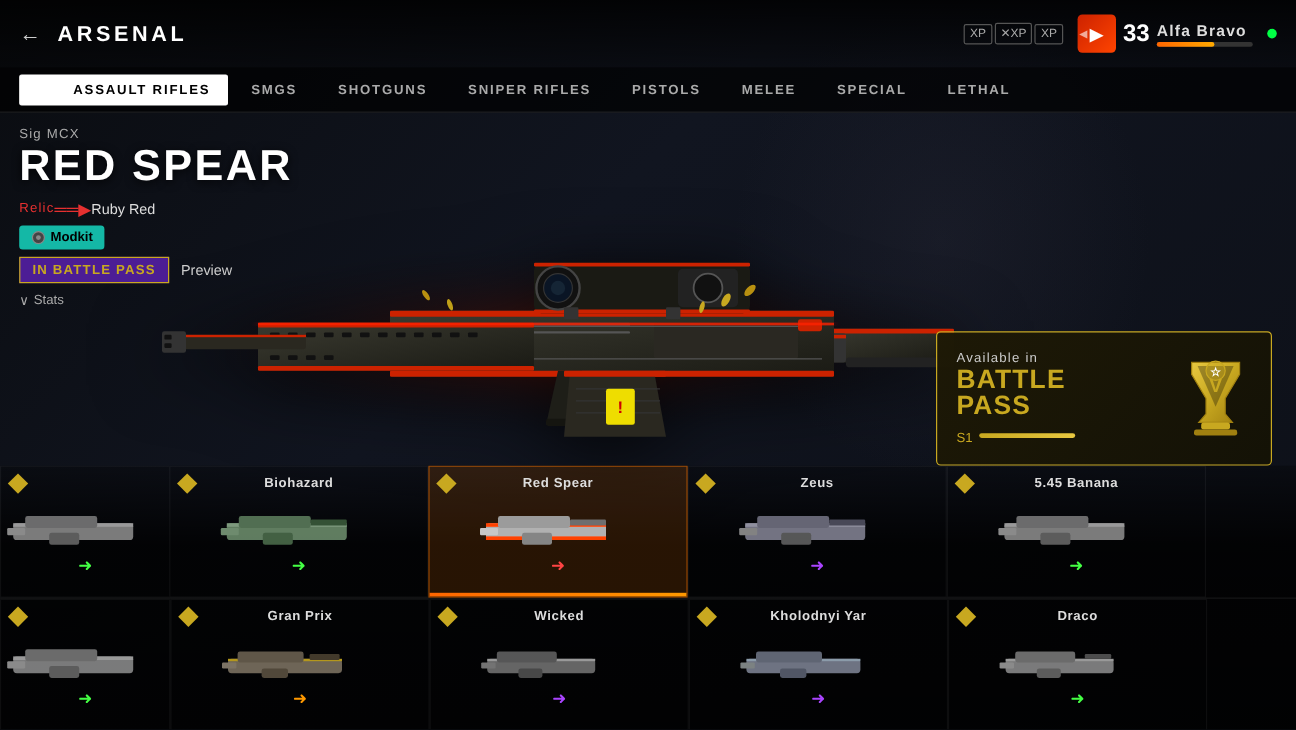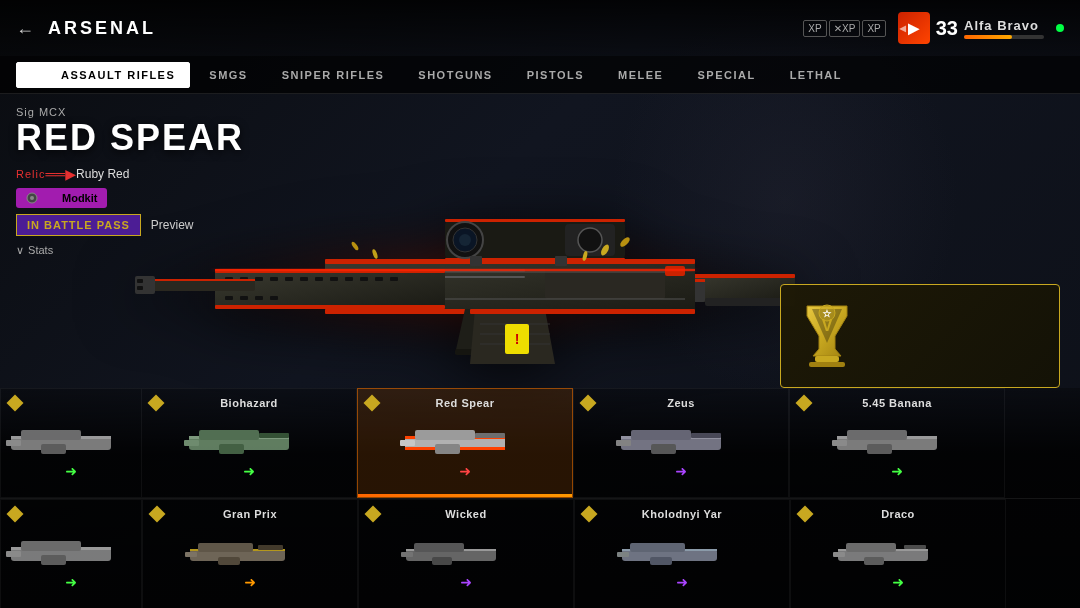--- a/index.html
+++ b/index.html
@@ -210,22 +210,22 @@
       color: #e63030;
       font-size: 14px;
     }
     .relic-value {
       font-size: 12px;
       color: #ddd;
     }
     .modkit-btn {
       display: flex;
       align-items: center;
-      gap: 24px;
-      background: #a21caf;
+      gap: 4px;
+      background: #14b8a6;
       color: #000;
       border: none;
       padding: 4px 10px;
       font-size: 11px;
       font-weight: bold;
       border-radius: 3px;
       cursor: pointer;
       margin-top: 6px;
       width: fit-content;
     }
@@ -477,22 +477,22 @@
         </div>
       </div>
     </div>
     <div class="online-dot" style="position:relative; top:0; right:0;"></div>
   </div>
 </div>
 
 <div class="category-tabs">
   <div class="tab-item active">ASSAULT RIFLES</div>
   <div class="tab-item">SMGS</div>
+  <div class="tab-item">SHOTGUNS</div>
   <div class="tab-item">SNIPER RIFLES</div>
-  <div class="tab-item">SHOTGUNS</div>
   <div class="tab-item">PISTOLS</div>
   <div class="tab-item">MELEE</div>
   <div class="tab-item">SPECIAL</div>
   <div class="tab-item">LETHAL</div>
 </div>
 
 <div class="main-content">
 
   <div class="weapon-info">
     <div class="weapon-category-label">Sig MCX</div>
@@ -628,20 +628,31 @@
       <ellipse cx="500" cy="118" rx="3" ry="6" fill="#b89010" transform="rotate(45,500,118)"></ellipse>
       <ellipse cx="460" cy="132" rx="2" ry="5" fill="#c8a820" transform="rotate(15,460,132)"></ellipse>
       <ellipse cx="250" cy="130" rx="2" ry="5" fill="#c0a018" transform="rotate(-20,250,130)"></ellipse>
       <ellipse cx="230" cy="122" rx="2" ry="5" fill="#b89010" transform="rotate(-35,230,122)"></ellipse>
 
       <rect x="90" y="145" width="480" height="2" fill="#ff2200" opacity="0.8" filter="url(#glow)"></rect>
     </svg>
   </div>
 
   <div class="bp-promo">
+    <div class="bp-promo-text">
+      <div class="bp-available">Available in</div>
+      <div class="bp-title">
+        <span>BATTLE</span><br>
+        <span>PASS</span>
+      </div>
+      <div style="margin-top:6px; display:flex; align-items:center; gap:6px;">
+        <span class="bp-season">S1</span>
+        <div style="width:80px; height:4px; background: linear-gradient(90deg, #c8a820, #e8c840); border-radius:2px;"></div>
+      </div>
+    </div>
     <div class="bp-trophy">
       <svg viewBox="0 0 60 70" width="60" height="70">
         <defs>
           <linearGradient id="trophyGrad" x1="0%" y1="0%" x2="100%" y2="100%">
             <stop offset="0%" stop-color="#e8c840"></stop>
             <stop offset="50%" stop-color="#c8a820"></stop>
             <stop offset="100%" stop-color="#a08010"></stop>
           </linearGradient>
         </defs>
 

